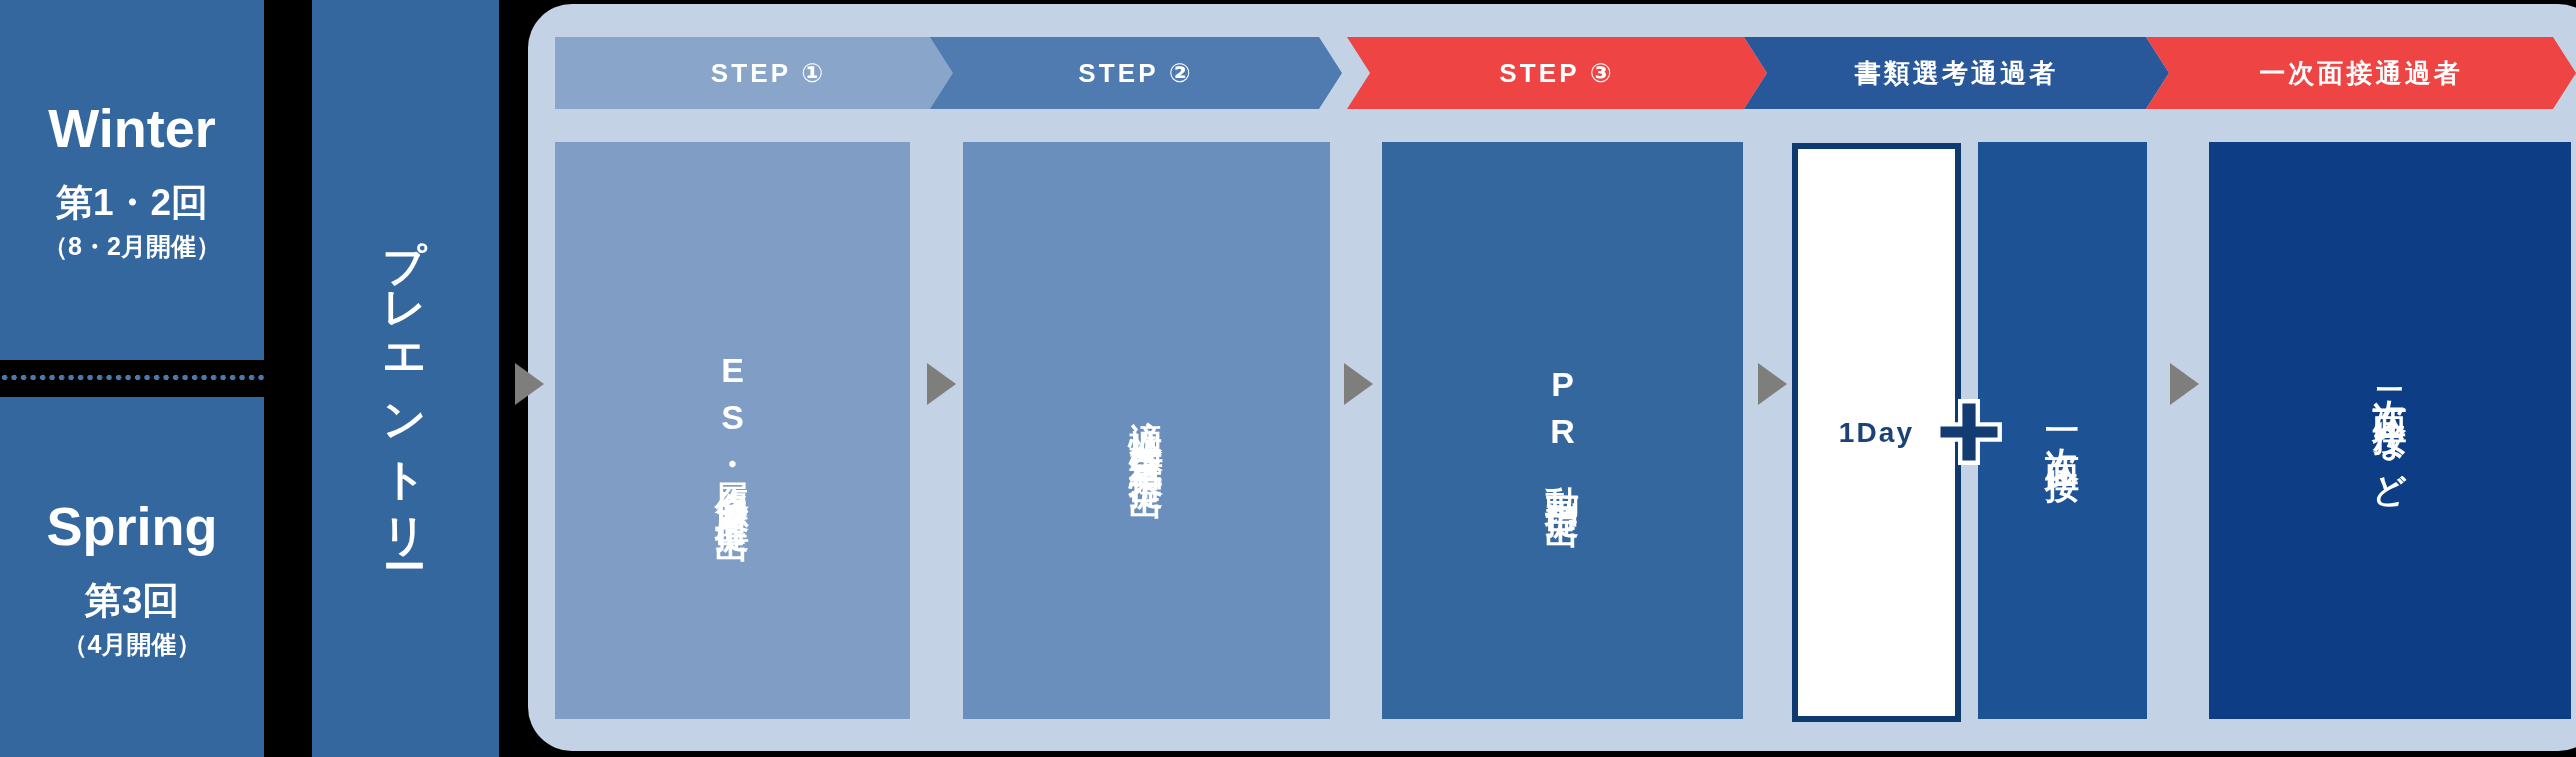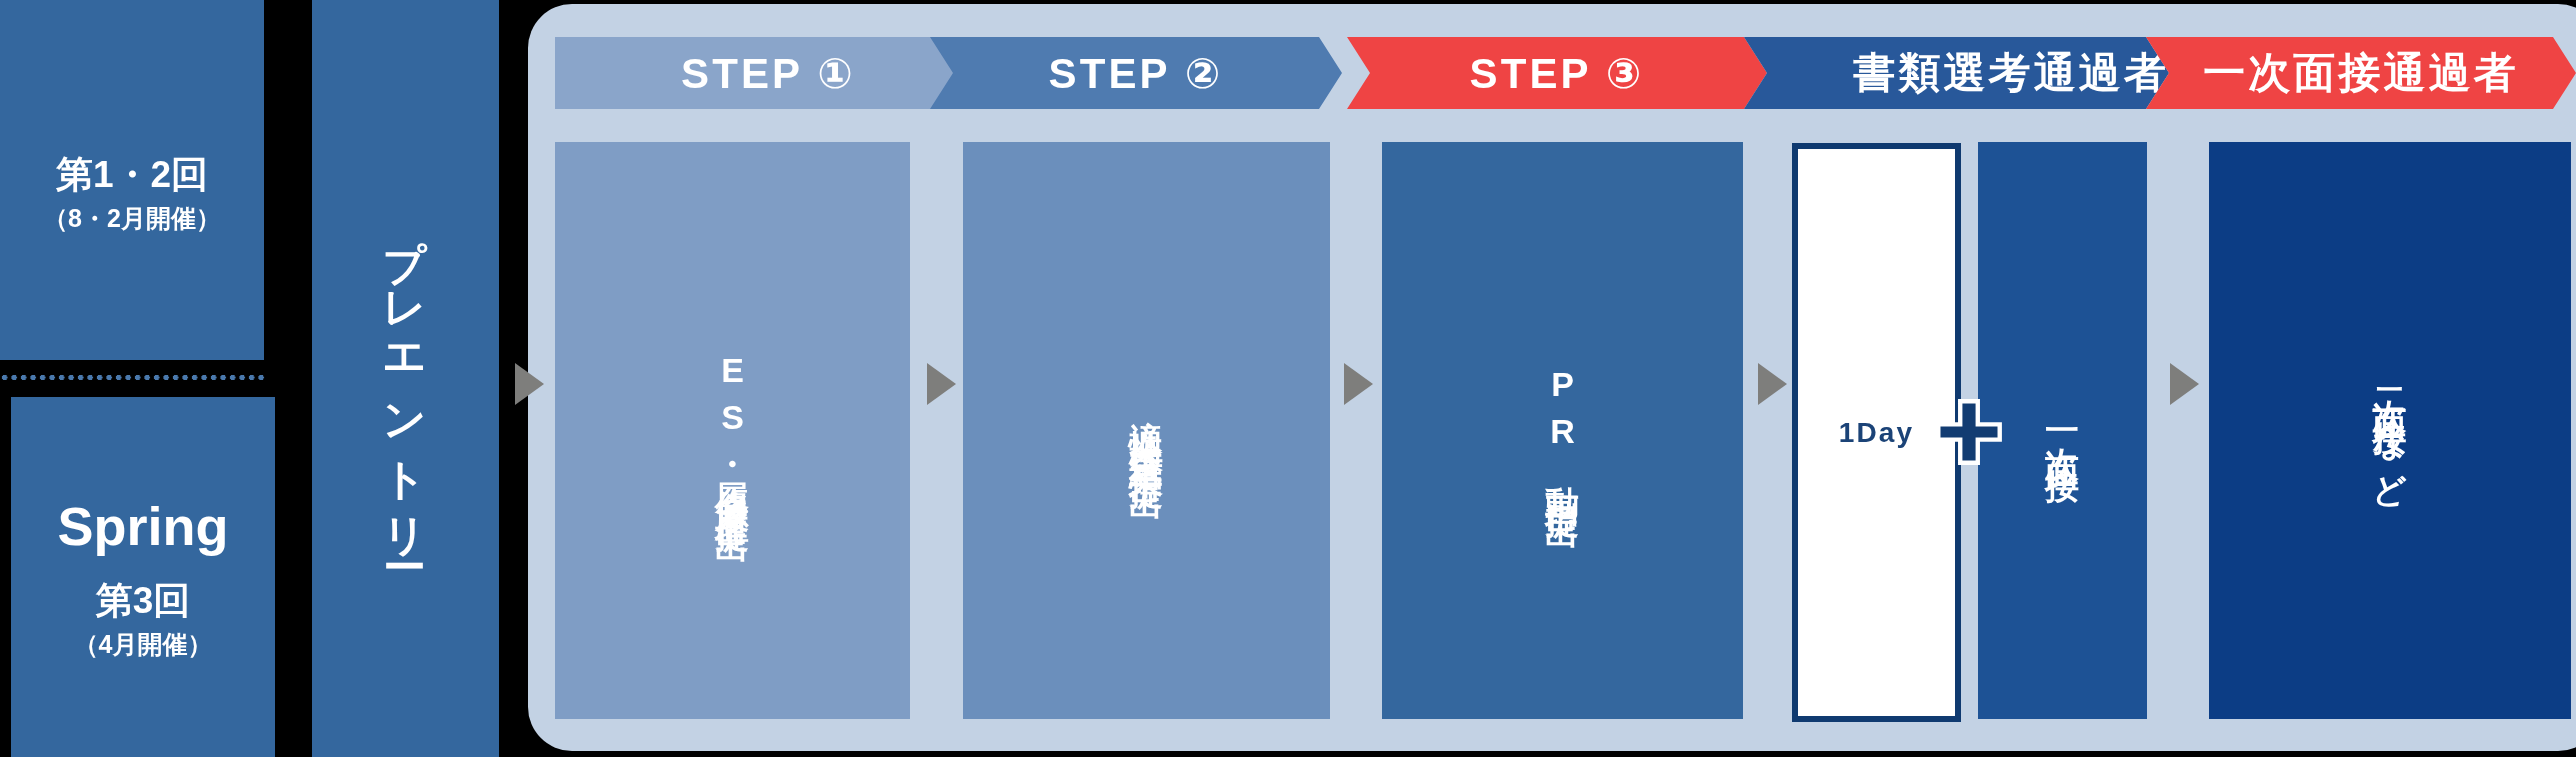--- a/index.html
+++ b/index.html
@@ -12,21 +12,21 @@
   }
   .abs{position:absolute;}
 
   
   .season-panel{
     left:0;width:264px;background:#34679E;color:#FFFFFF;
     display:flex;flex-direction:column;align-items:center;justify-content:center;
     text-align:center;
   }
   #winter-panel{top:0;height:360px;}
-  #spring-panel{top:397px;height:361px;margin-left:11px;}
+  #spring-panel{top:397px;height:361px;}
   .season-title{font-size:54px;font-weight:bold;line-height:1.05;}
   .session-round{font-size:37px;font-weight:bold;margin-top:27px;line-height:1.05;}
   .session-note{font-size:25px;font-weight:bold;margin-top:10.3px;line-height:1.05;}
 
   
   #dotted-divider{
     left:0;top:374px;width:266px;height:7.2px;
     background-image:radial-gradient(circle at 4.6px 3.6px,#4A79AD 2.6px,rgba(0,0,0,0) 2.8px);
     background-size:9.5px 7.2px;background-repeat:repeat-x;
   }
@@ -45,28 +45,28 @@
   
   #flow-container{
     left:528px;top:3.6px;width:2074px;height:747px;
     background:#C3D2E4;border-radius:44px;
   }
 
   
   .chev{
     top:37px;height:72px;
     display:flex;align-items:center;justify-content:center;
-    color:#FFFFFF;font-weight:bold;font-size:42px;letter-spacing:3.1px;
+    color:#FFFFFF;font-weight:bold;font-size:26px;letter-spacing:3.1px;
   }
   .chev-mid{clip-path:polygon(0 0,calc(100% - 23px) 0,100% 50%,calc(100% - 23px) 100%,0 100%,23px 50%);}
   .chev-first{clip-path:polygon(0 0,calc(100% - 23px) 0,100% 50%,calc(100% - 23px) 100%,0 100%);}
   #banner-seg-1{left:555px;width:427px;background:#8AA5CA;}
   #banner-seg-2{left:930px;width:412px;background:#4F7BB0;}
   #banner-seg-3{left:1347px;width:420px;background:#ef4444;}
-  #banner-seg-4{left:1744px;width:425px;background:#28589A;justify-content:flex-end;}
+  #banner-seg-4{left:1744px;width:425px;background:#28589A;}
   #banner-seg-5{left:2146px;width:430px;background:#ef4444;}
 
   
   .stage-box{
     top:142px;height:577px;
     display:flex;align-items:center;justify-content:center;
   }
   .stage-box .vtext{font-size:34px;letter-spacing:9.3px;}
   #stage-es{left:555px;width:355px;background:#7F9DC5;}
   #stage-aptitude{left:963px;width:367px;background:#6B8FBC;}
@@ -95,20 +95,21 @@
   #arrow-1{left:515px;}
   #arrow-2{left:927px;}
   #arrow-3{left:1344px;}
   #arrow-4{left:1758px;}
   #arrow-5{left:2170px;}
 </style>
 </head>
 <body>
 
 <div class="abs season-panel" id="winter-panel">
+  <div class="season-title">Winter</div>
   <div class="session-round">第1・2回</div>
   <div class="session-note">（8・2月開催）</div>
 </div>
 
 <div class="abs" id="dotted-divider"></div>
 
 <div class="abs season-panel" id="spring-panel">
   <div class="season-title">Spring</div>
   <div class="session-round">第3回</div>
   <div class="session-note">（4月開催）</div>

